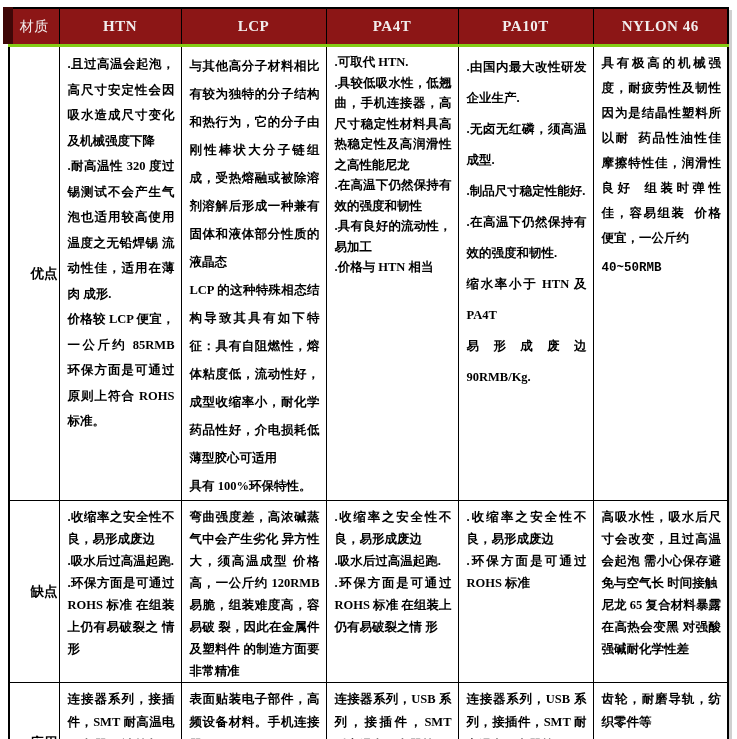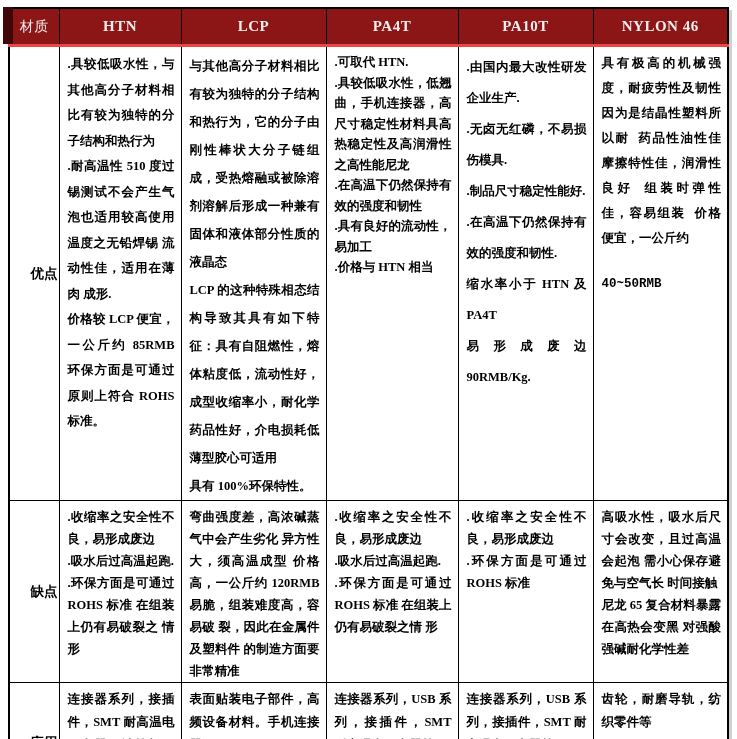--- a/index.html
+++ b/index.html
@@ -19,21 +19,21 @@
     border:2px solid #000;
     box-shadow:3px 3px 0 rgba(170,170,170,0.55);
     background:#fff;
   }
   th,td{border:1px solid #000;vertical-align:top;overflow:hidden;}
   thead th{
     background:var(--header-bg,#8C1616);
     color:var(--header-text,#F2EDED);
     height:33px;vertical-align:middle;text-align:center;
     font-size:15px;letter-spacing:0.5px;
-    border-bottom:3px solid #ef4444;
+    border-bottom:3px solid #84cc16;
   }
   thead th.label-col{font-size:14px;font-weight:normal;}
   td.row-label{
     text-align:right;vertical-align:middle;
     font-size:13.5px;width:50px;
   }
   td.cell{
     padding:5px 6px 0 8px;
     font-size:12.5px;
     text-align:justify;
@@ -41,21 +41,21 @@
   .para{margin:0;}
   tr.row-adv{height:306px;}
   tr.row-dis{height:166px;}
   tr.row-app{height:96px;}
   tr.row-sum{height:120px;}
   td[data-name="cell-adv-htn"]{line-height:25.5px;}
   td[data-name="cell-adv-lcp"]{line-height:28px;}
   td[data-name="cell-adv-pa4t"]{line-height:20.5px;}
   td[data-name="cell-adv-pa10t"]{line-height:31px;}
   td[data-name="cell-adv-nylon46"]{line-height:25px;font-family:Liberation Mono, monospace;}
-  td[data-name="cell-adv-nylon46"] .para:nth-child(2){margin-top:20px;}
+  td[data-name="cell-adv-nylon46"] .para:nth-child(2){margin-top:4px;}
   tr.row-dis td.cell{line-height:22px;}
   tr.row-app td.cell{line-height:23px;}
   td.summary-cell{
     padding:3px 8px 0 8px;
     font-size:12.5px;line-height:23.5px;
     text-align:left;
   }
 </style>
 </head>
 <body>
@@ -78,39 +78,39 @@
         <th data-name="header-col-lcp">LCP</th>
         <th data-name="header-col-pa4t">PA4T</th>
         <th data-name="header-col-pa10t">PA10T</th>
         <th data-name="header-col-nylon46">NYLON 46</th>
       </tr>
     </thead>
     <tbody>
       <tr class="row-adv" data-name="row-advantages">
         <td class="row-label" data-name="row-label-advantages">优点</td>
         <td class="cell" data-name="cell-adv-htn">
-            <div class="para" data-name="paragraph">.具较低吸水性，与其他高分子材料相比有较为独特的分子结构和热行为</div>
-            <div class="para" data-name="paragraph">.耐高温性 510 度过锡测试不会产生气泡也适用较高使用温度之无铅焊锡 流动性佳，适用在薄肉 成形.</div>
+            <div class="para" data-name="paragraph">.且过高温会起泡，高尺寸安定性会因吸水造成尺寸变化及机械强度下降</div>
+            <div class="para" data-name="paragraph">.耐高温性 320 度过锡测试不会产生气泡也适用较高使用温度之无铅焊锡 流动性佳，适用在薄肉 成形.</div>
             <div class="para" data-name="paragraph">价格较 LCP 便宜，一公斤约 85RMB 环保方面是可通过 原则上符合 ROHS 标准。</div>
           </td>
         <td class="cell" data-name="cell-adv-lcp">
             <div class="para" data-name="paragraph">与其他高分子材料相比有较为独特的分子结构和热行为，它的分子由刚性棒状大分子链组成，受热熔融或被除溶剂溶解后形成一种兼有固体和液体部分性质的液晶态</div>
             <div class="para" data-name="paragraph">LCP 的这种特殊相态结构导致其具有如下特征：具有自阻燃性，熔体粘度低，流动性好，成型收缩率小，耐化学药品性好，介电损耗低 薄型胶心可适用</div>
             <div class="para" data-name="paragraph">具有 100%环保特性。</div>
           </td>
         <td class="cell" data-name="cell-adv-pa4t">
             <div class="para" data-name="paragraph">.可取代 HTN.</div>
             <div class="para" data-name="paragraph">.具较低吸水性，低翘曲，手机连接器，高尺寸稳定性材料具高热稳定性及高润滑性之高性能尼龙</div>
             <div class="para" data-name="paragraph">.在高温下仍然保持有效的强度和韧性</div>
             <div class="para" data-name="paragraph">.具有良好的流动性，易加工</div>
             <div class="para" data-name="paragraph">.价格与 HTN 相当</div>
           </td>
         <td class="cell" data-name="cell-adv-pa10t">
             <div class="para" data-name="paragraph">.由国内最大改性研发企业生产.</div>
-            <div class="para" data-name="paragraph">.无卤无红磷，不易损伤模具.</div>
+            <div class="para" data-name="paragraph">.无卤无红磷，须高温成型.</div>
             <div class="para" data-name="paragraph">.制品尺寸稳定性能好.</div>
             <div class="para" data-name="paragraph">.在高温下仍然保持有效的强度和韧性.</div>
             <div class="para" data-name="paragraph">缩水率小于 HTN 及 PA4T</div>
             <div class="para" data-name="paragraph">易形成废边 90RMB/Kg.</div>
           </td>
         <td class="cell" data-name="cell-adv-nylon46">
             <div class="para" data-name="paragraph">具有极高的机械强度，耐疲劳性及韧性 因为是结晶性塑料所以耐 药品性油性佳 摩擦特性佳，润滑性良好 组装时弹性佳，容易组装 价格便宜，一公斤约</div>
             <div class="para" data-name="paragraph">40~50RMB</div>
           </td>
       </tr>

